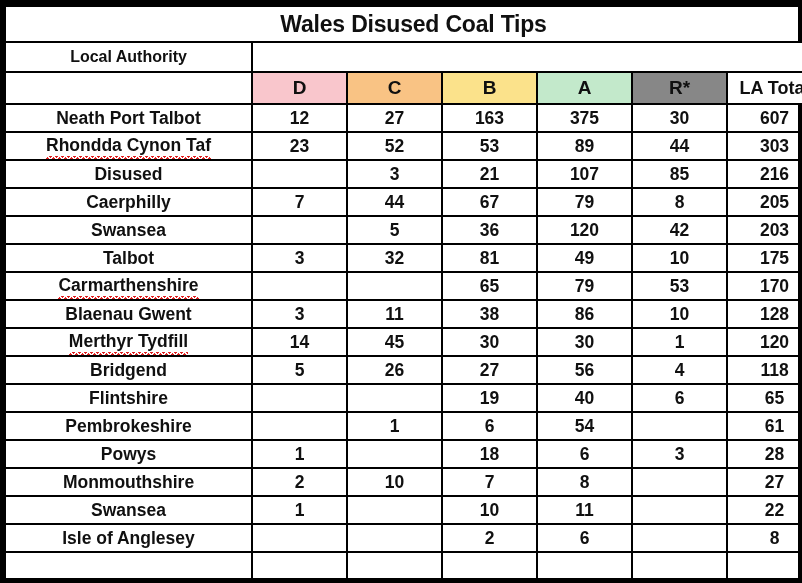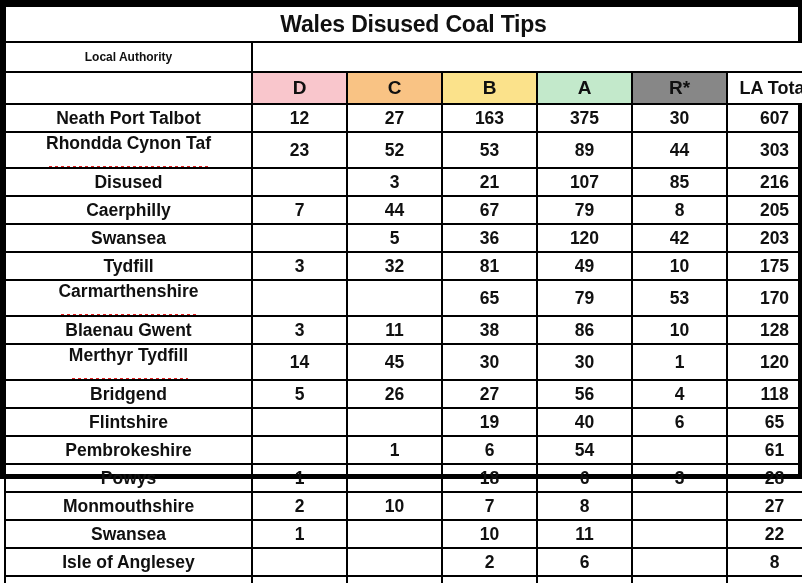--- a/index.html
+++ b/index.html
@@ -9,21 +9,21 @@
   }
   body {
     width: 802px;
     height: 583px;
     font-family: "Liberation Sans", sans-serif;
     overflow: hidden;
   }
 
   #sheet {
     width: 802px;
-    height: 479px;
+    height: 583px;
     box-sizing: border-box;
     background: #ffffff;
     border: 4px solid #000000;
     border-top-width: 5px;
     border-bottom-width: 5px;
     position: relative;
   }
 
   table.grid {
     width: 100%;
@@ -52,21 +52,21 @@
   
   .title-cell {
     font-size: 23px;
     letter-spacing: -0.2px;
     height: 34px;
     border-bottom-width: 3px;
   }
 
   
   .la-banner-cell {
-    font-size: 12px;
+    font-size: 16px;
     height: 28px;
   }
   .la-blank-cell { background: #ffffff; }
 
   
   .cat-head {
     height: 30px;
     font-size: 19px;
   }
   .cat-d  { background: #F9C6CC; color: #A32430; }
@@ -79,21 +79,21 @@
   
   tr.data-row td { height: 26px; font-size: 17.5px; border-width: 2px; }
   td.la-name  { font-size: 18px; }
   td.num      { font-size: 17.5px; font-weight: bold; }
   td.la-total { font-size: 17.5px; font-weight: bold; }
 
   
   .squiggle {
     position: relative;
     display: inline-block;
-    padding-bottom: 13px;
+    padding-bottom: 1px;
     text-align: center;
   }
   .squiggle::after {
     content: "";
     position: absolute;
     left: 0;
     right: 0;
     bottom: -2px;
     height: 3px;
     background-image:
@@ -191,21 +191,21 @@
         <tr class="data-row">
           <td class="la-name"><span>Swansea</span></td>
           <td class="num"></td>
           <td class="num">5</td>
           <td class="num">36</td>
           <td class="num">120</td>
           <td class="num">42</td>
           <td class="la-total">203</td>
         </tr>
         <tr class="data-row">
-          <td class="la-name"><span>Tydfill</span></td>
+          <td class="la-name"><span>Talbot</span></td>
           <td class="num">3</td>
           <td class="num">32</td>
           <td class="num">81</td>
           <td class="num">49</td>
           <td class="num">10</td>
           <td class="la-total">175</td>
         </tr>
         <tr class="data-row">
           <td class="la-name"><span class="squiggle">Carmarthenshire</span></td>
           <td class="num"></td>

